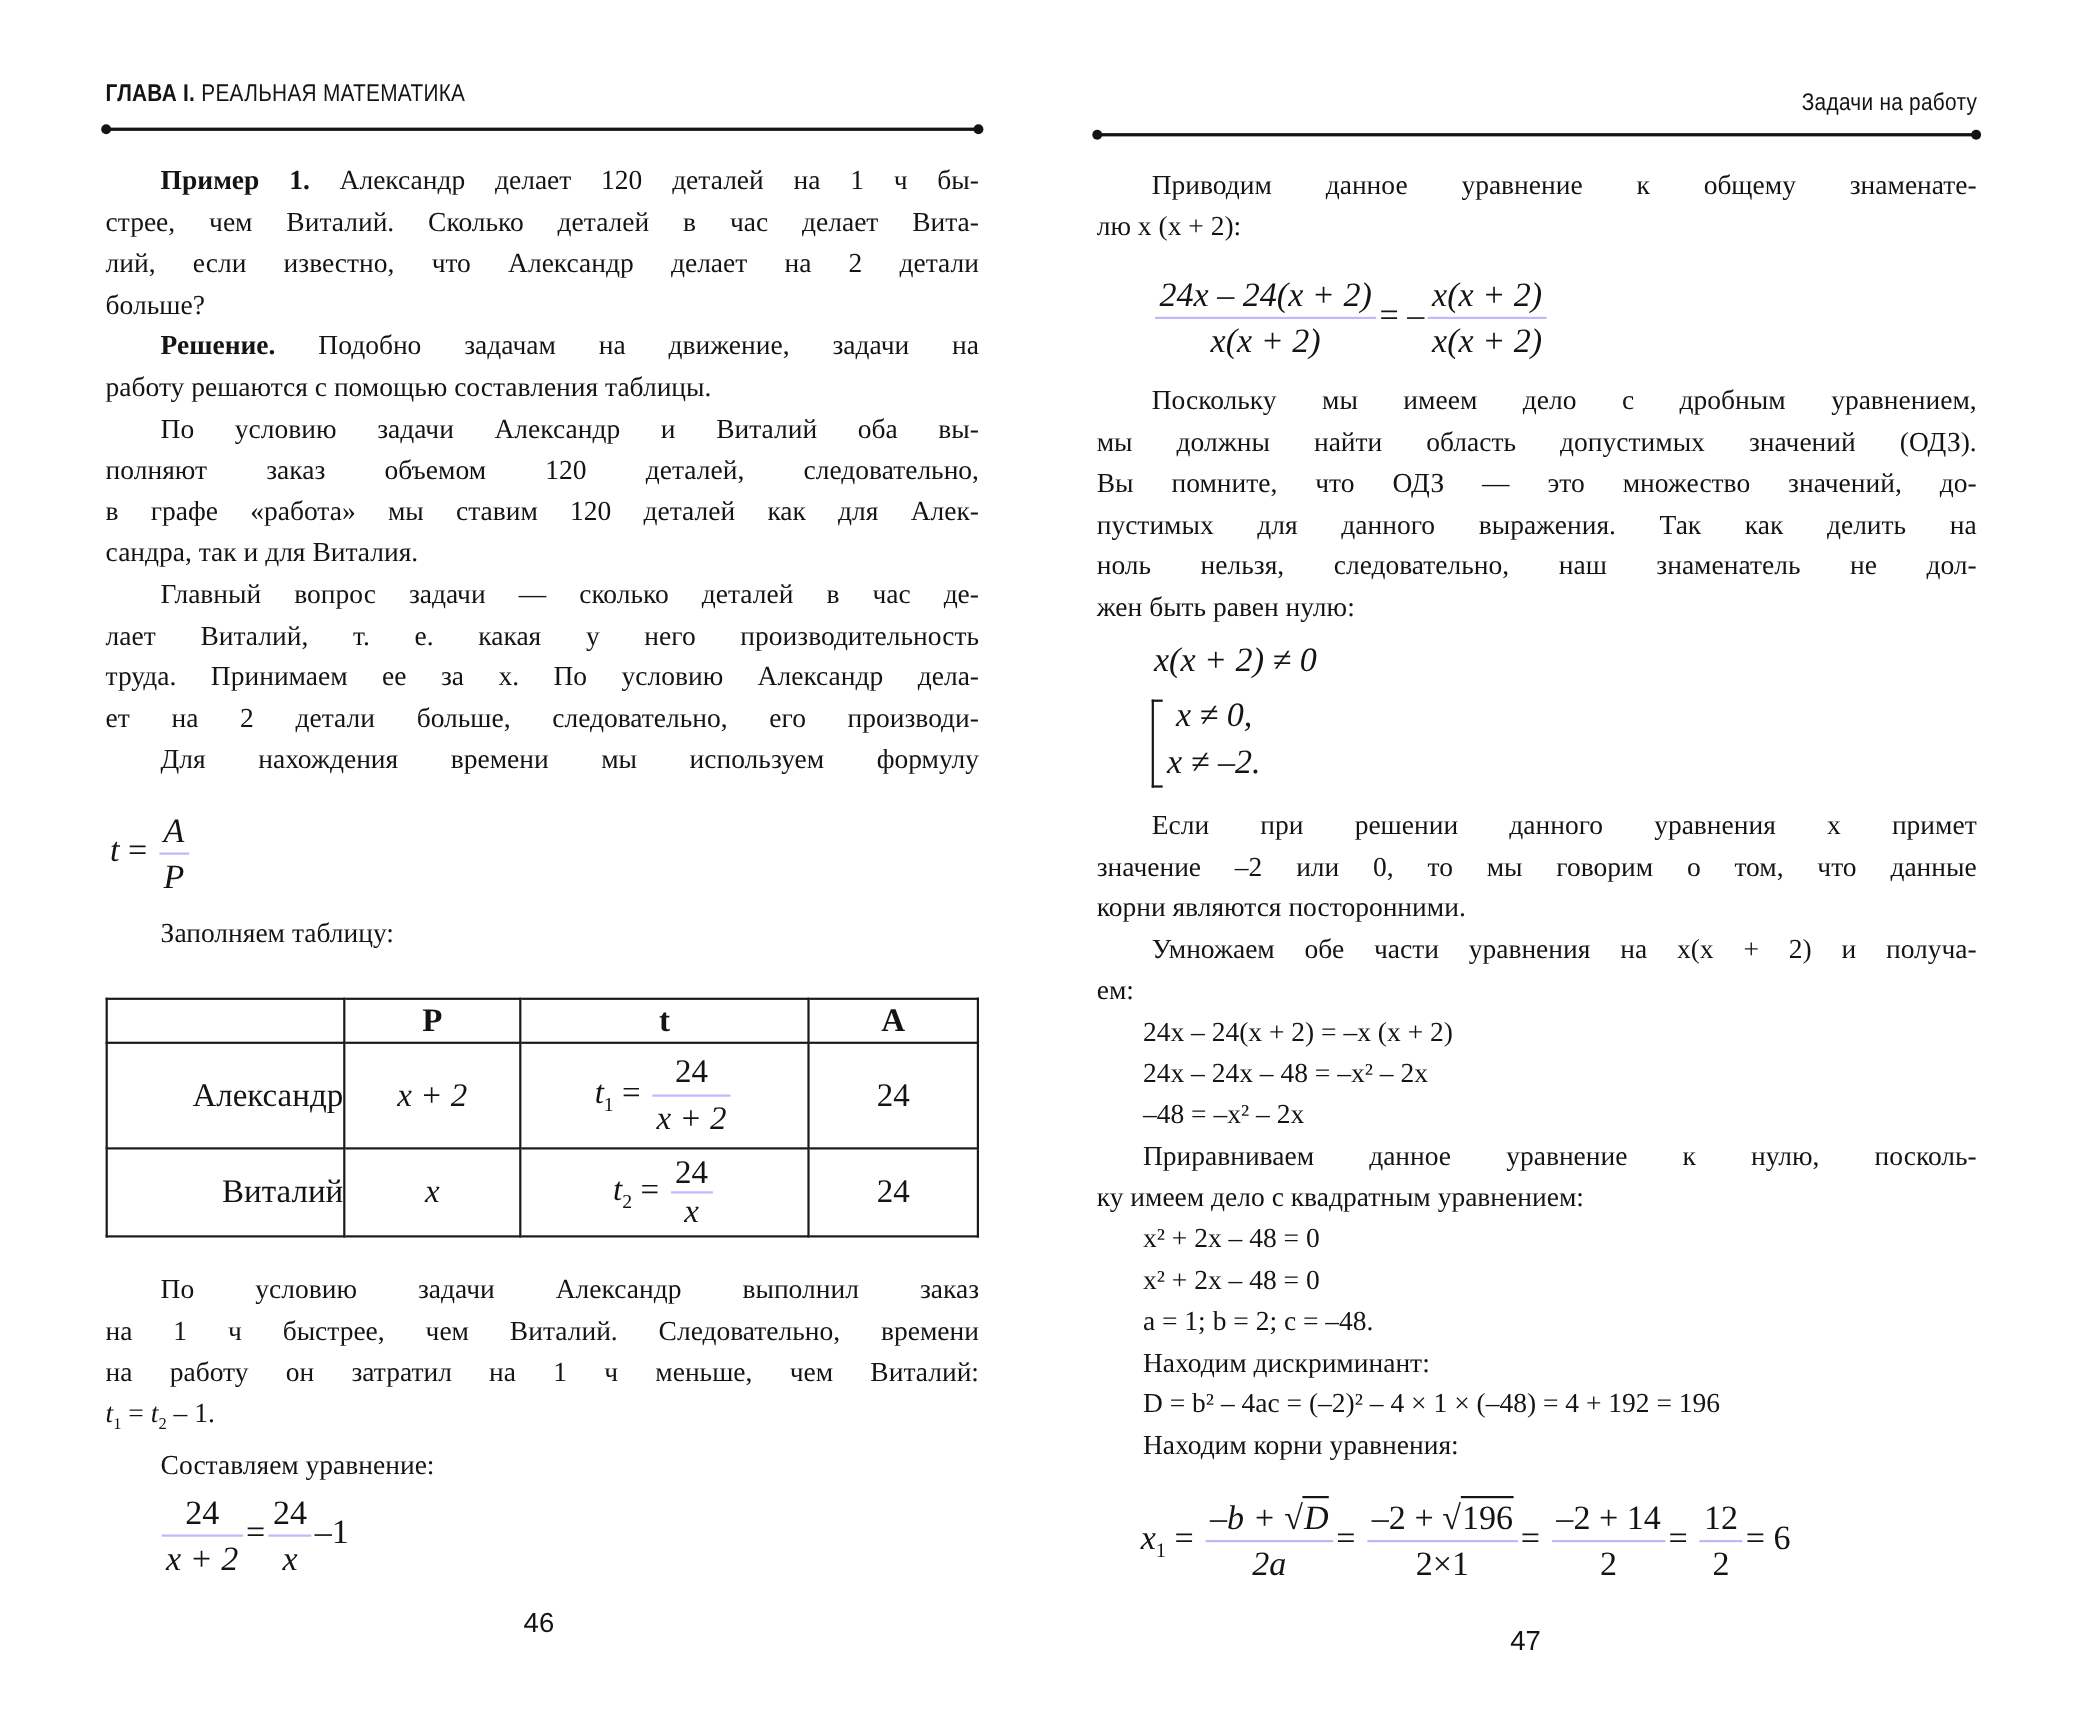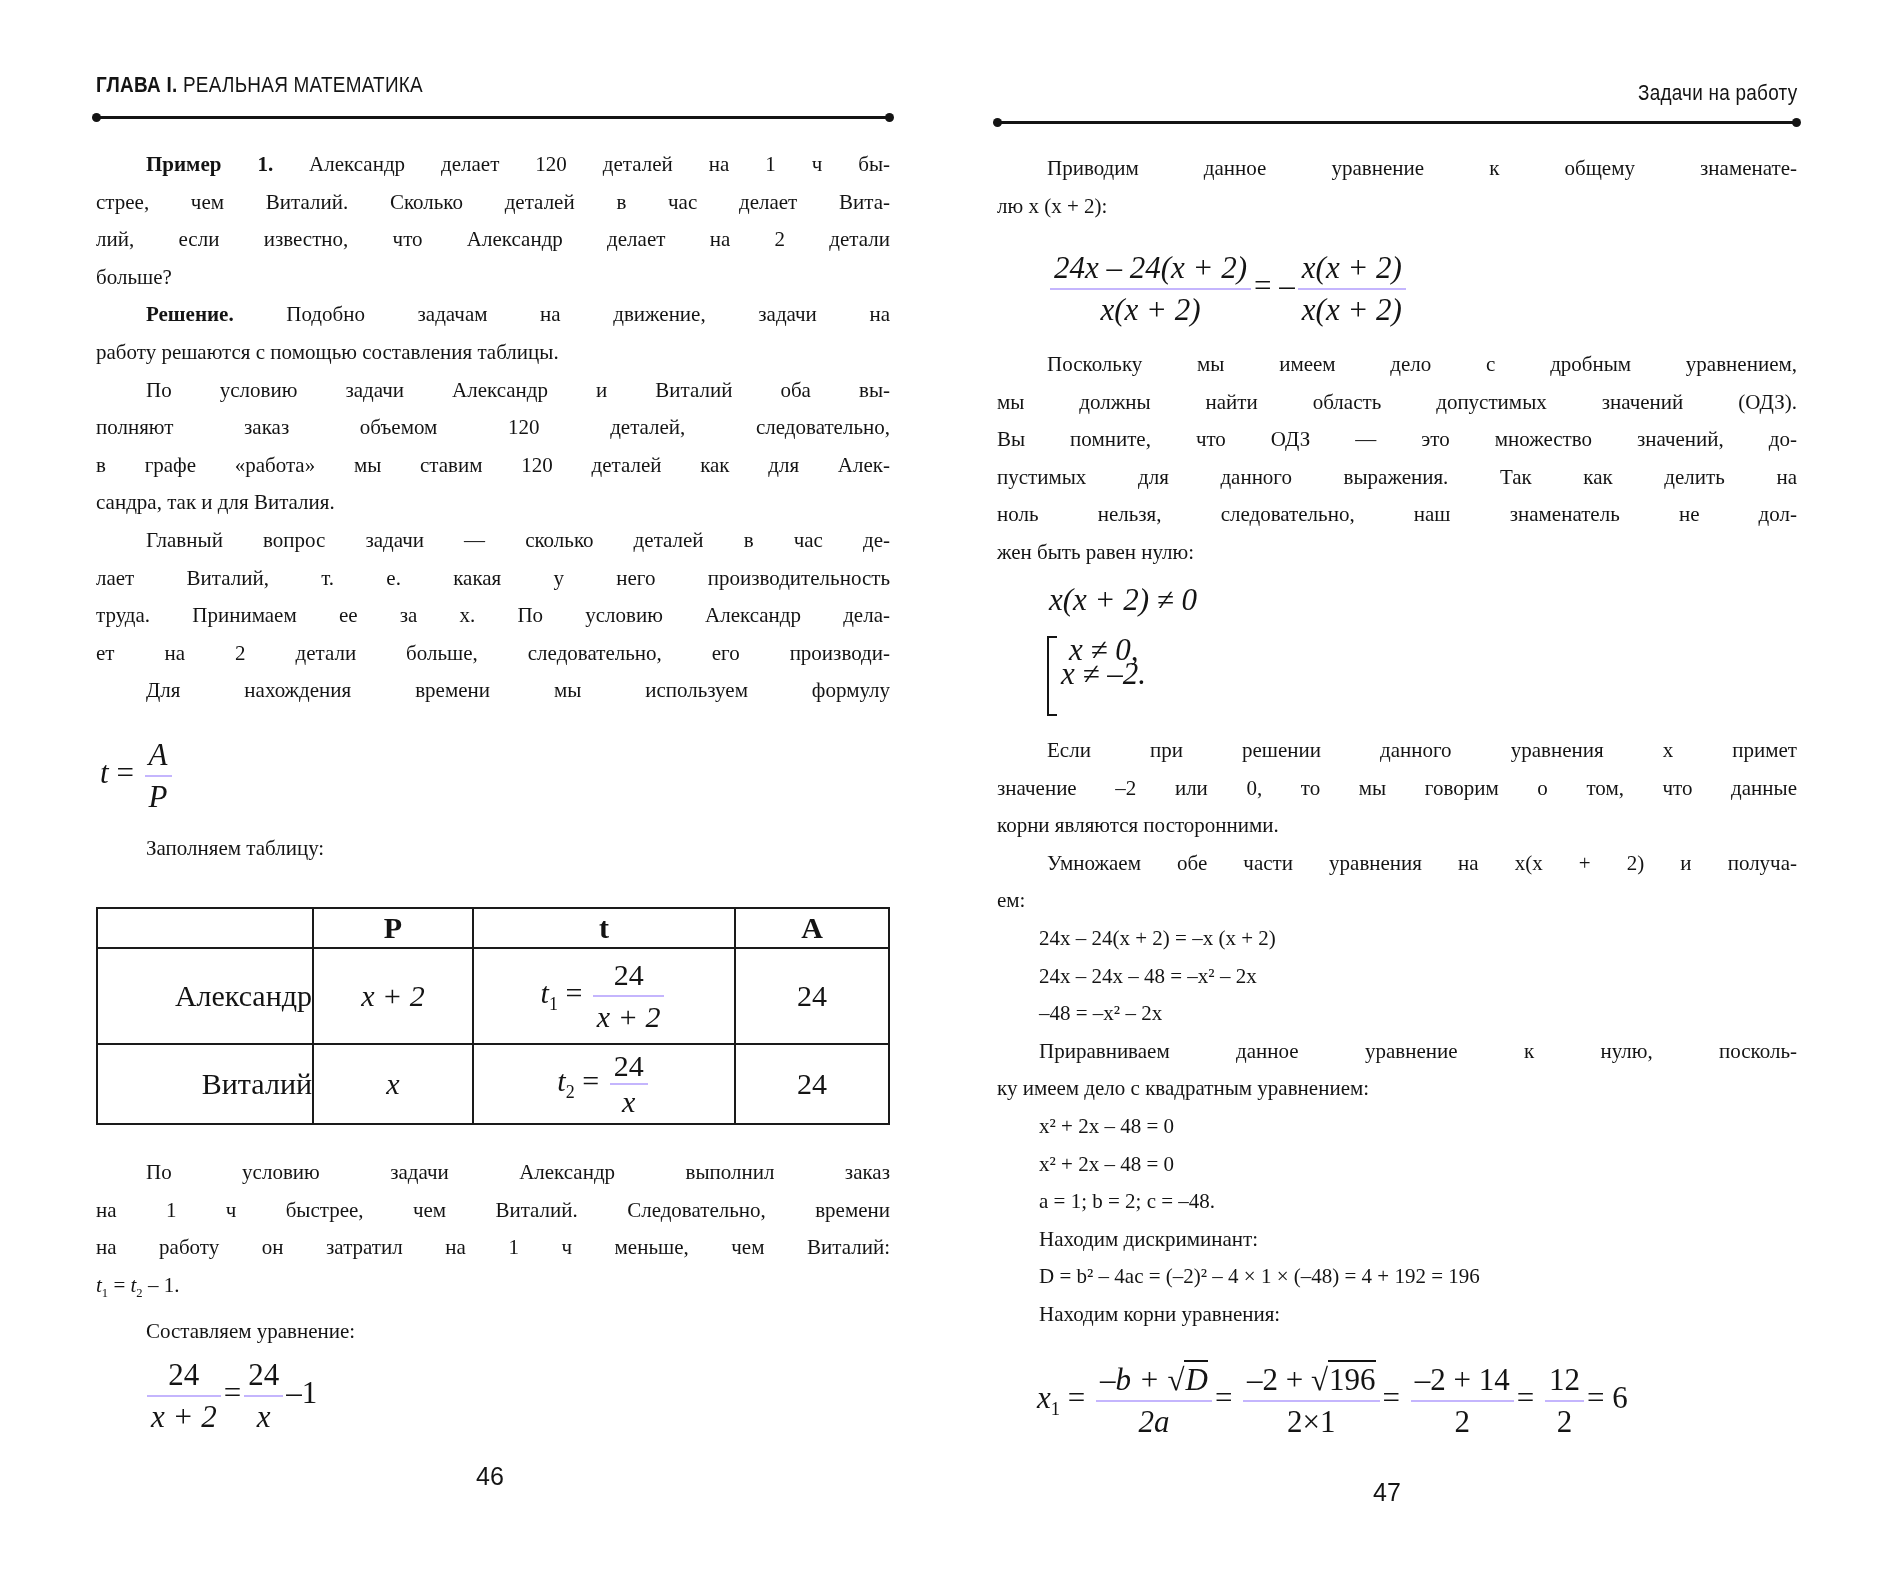--- a/index.html
+++ b/index.html
@@ -7,21 +7,21 @@
          font-family:"Liberation Serif", serif; color:#141414; }
   .page { position:absolute; top:0; height:1570px; }
   .left { left:96px; width:794px; }
   .right { left:997px; width:800px; }
   .hdr { position:absolute; font-family:"Liberation Sans", sans-serif; font-size:22px; letter-spacing:0.3px; white-space:nowrap; transform:scaleX(0.86); transform-origin:left; }
   .hdr b { font-weight:bold; }
   .right .hdr { right:0; transform-origin:right; }
   .rule { position:absolute; height:3px; background:#141414; }
   .rule::before, .rule::after { content:""; position:absolute; top:-3px; width:9px; height:9px; border-radius:50%; background:#141414; }
   .rule::before { left:-4px; } .rule::after { right:-4px; }
-  .p { position:absolute; font-size:21px; line-height:37.6px; text-align:justify; text-align-last:left; }
+  .p { position:absolute; font-size:25px; line-height:37.6px; text-align:justify; text-align-last:left; }
   .p .ind { display:inline-block; width:50px; }
   .line { display:block; white-space:nowrap; text-align:justify; text-align-last:justify; }
   .line.last { text-align-last:left; }
   .b { font-weight:bold; }
   i { font-style:italic; }
   .math { position:absolute; font-size:31px; white-space:nowrap; }
   .frac { display:inline-block; vertical-align:middle; text-align:center; margin:0 3px; }
   .frac .num { display:block; padding:0 4px; border-bottom:2px solid #c4b5fd; line-height:40px; }
   .frac .den { display:block; padding:0 4px; line-height:40px; }
   sub { font-size:60%; }
@@ -124,21 +124,21 @@
     <span class="line">мы должны найти область допустимых значений (ОДЗ).</span>
     <span class="line">Вы помните, что ОДЗ — это множество значений, до-</span>
     <span class="line">пустимых для данного выражения. Так как делить на</span>
     <span class="line">ноль нельзя, следовательно, наш знаменатель не дол-</span>
     <span class="line last">жен быть равен нулю:</span>
   </div>
 
   <div class="math" style="top:582px; left:52px;"><i>x(x + 2) ≠ 0</i></div>
   <div class="brace" style="top:636px; left:50px; height:76px;"></div>
   <div class="math" style="top:632px; left:72px;"><i>x ≠ 0,</i></div>
-  <div class="math" style="top:656px; left:64px;"><i>x ≠ –2.</i></div>
+  <div class="math" style="top:675px; left:64px;"><i>x ≠ –2.</i></div>
 
   <div class="p" style="top:732px; left:0; width:800px;">
     <span class="line"><span class="ind"></span><span>Если при решении данного уравнения x примет</span></span>
     <span class="line">значение –2 или 0, то мы говорим о том, что данные</span>
     <span class="line last">корни являются посторонними.</span>
     <span class="line"><span class="ind"></span><span>Умножаем обе части уравнения на x(x + 2) и получа-</span></span>
     <span class="line last">ем:</span>
   </div>
 
   <div class="p" style="top:920px; left:42px; width:758px;">

